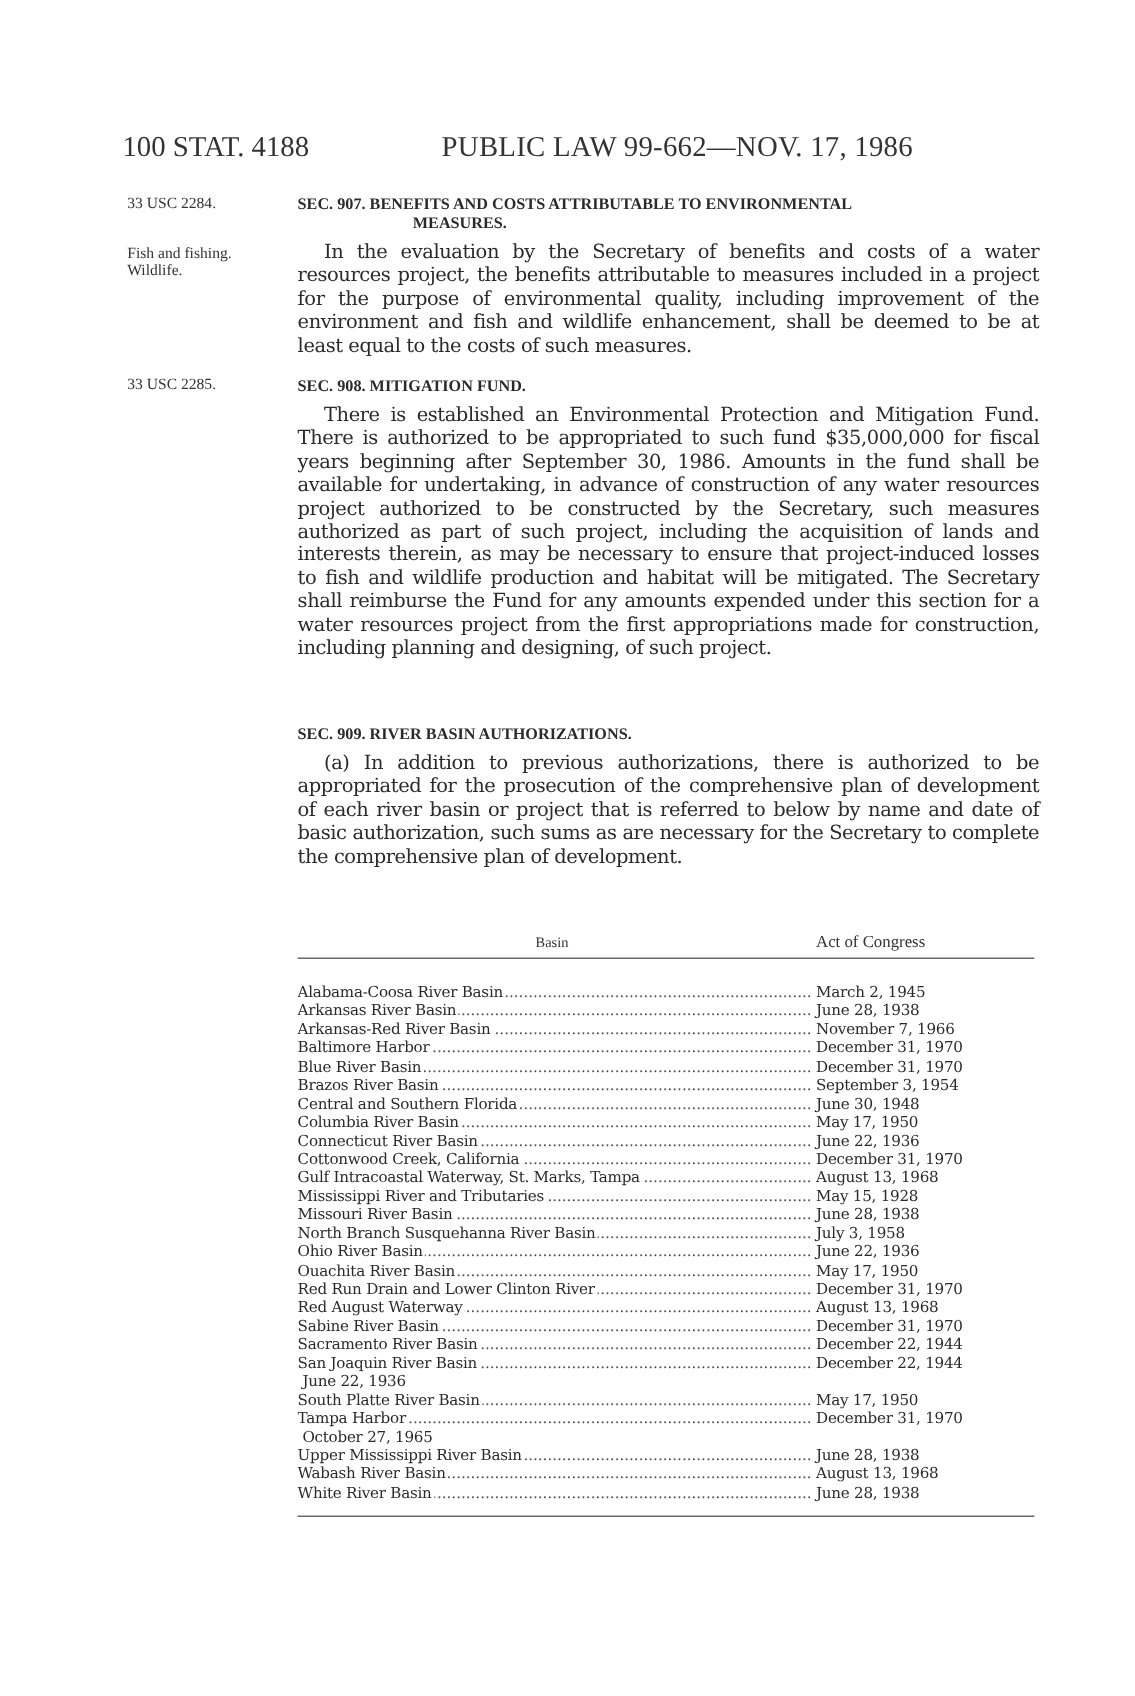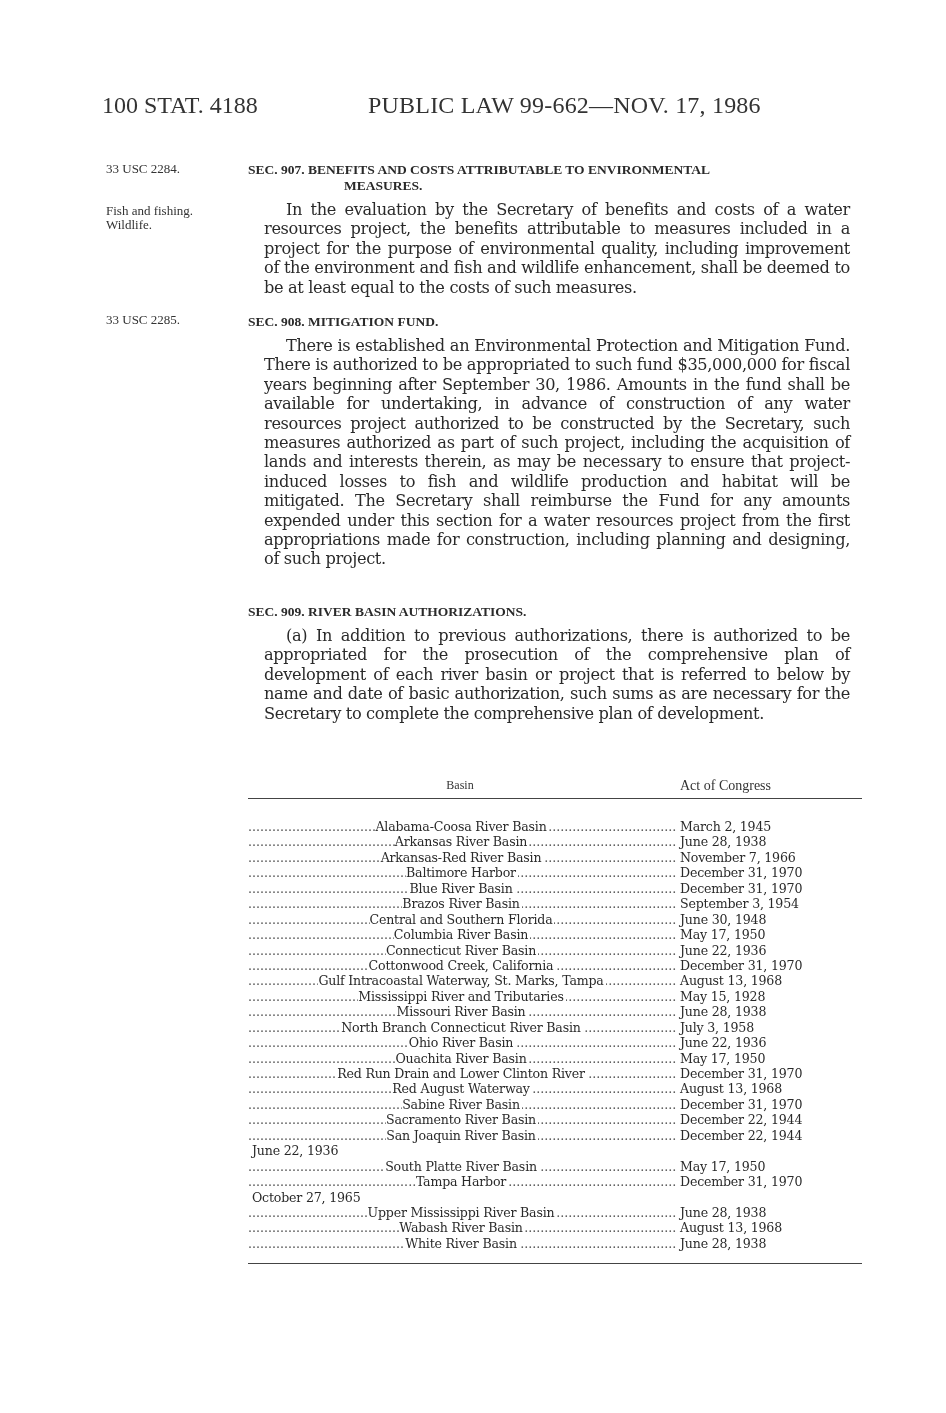--- a/index.html
+++ b/index.html
@@ -3,59 +3,59 @@
 <meta charset="utf-8">
 <style>
   html, body { margin: 0; padding: 0; background: #ffffff; }
   body {
     width: 946px; height: 1413px; position: relative; overflow: hidden;
     font-family: "DejaVu Serif", "Liberation Serif", serif;
     color: #2a2a2a;
   }
   .page { position: absolute; left: 0; top: 0; width: 946px; height: 1413px; }
 
-  .run-head { position: absolute; top: 92px; left: 102px; width: 760px; height: 32px; text-decoration: underline; }
+  .run-head { position: absolute; top: 110px; left: 102px; width: 760px; height: 32px; text-decoration: underline; }
   .stat { position: absolute; left: 0; top: 0; font-family: "Liberation Serif", serif; font-size: 24px; color: #333; }
   .law  { position: absolute; left: 266px; top: 0; font-family: "Liberation Serif", serif; font-size: 24px; color: #333; letter-spacing: 0.2px; }
 
   .margin-note {
     position: absolute; left: 106px; width: 130px;
     font-family: "Liberation Serif", serif; font-size: 13px; line-height: 14px; color: #333;
   }
 
   .body-col { position: absolute; left: 248px; width: 618px; }
 
   .sec-head {
     font-family: "Liberation Serif", serif; font-weight: bold; font-size: 13.5px;
     color: #2a2a2a; line-height: 16px; text-align: justify; text-align-last: left;
   }
   .sec-head .cont { display: block; padding-left: 96px; }
 
   .para {
     font-family: "DejaVu Serif", serif; font-size: 16.2px; line-height: 19.4px;
     color: #2a2a2a; text-align: justify; letter-spacing: -0.35px;
-    text-indent: 22px; margin: 16px;
+    text-indent: 22px; margin: 0;
   }
 
   .table-wrap { position: absolute; left: 248px; top: 776px; width: 614px; }
   .th-row { position: relative; height: 22px; border-bottom: 1.5px solid #444; }
   .th-basin { position: absolute; left: 0; width: 424px; text-align: center; top: 2px;
     font-family: "Liberation Serif", serif; font-size: 12px; color: #333; }
   .th-act { position: absolute; left: 432px; width: 182px; top: 2px;
     font-family: "Liberation Serif", serif; font-size: 14px; color: #333; }
   .rows { margin-top: 20px; }
   .row { display: flex; height: 15.45px; line-height: 15.45px;
     font-family: "DejaVu Serif", serif; font-size: 12.6px; color: #2a2a2a; letter-spacing: -0.2px; }
   .row .basin { width: 428px; overflow: hidden; white-space: nowrap; position: relative; }
   .row .basin span.n { background: #fff; padding-right: 2px; }
   .row .basin::after {
     content: "..............................................................................................................................................................";
     position: absolute; left: 0; top: 0; z-index: -1; letter-spacing: 0px; color: #555;
   }
-  .row .basin { z-index: 0; text-align: center; }
+  .row .basin { z-index: 0; }
   .row .date { padding-left: 4px; white-space: nowrap; }
   .table-foot { margin-top: 12px; border-top: 1.5px solid #444; }
 </style>
 </head>
 <body>
 
 <div class="page">
 
   <div class="run-head">
     <span class="stat">100 STAT. 4188</span>
@@ -136,21 +136,21 @@
         </div>
         <div class="row">
           <div class="basin"><span class="n">Mississippi River and Tributaries</span></div>
           <div class="date">May 15, 1928</div>
         </div>
         <div class="row">
           <div class="basin"><span class="n">Missouri River Basin</span></div>
           <div class="date">June 28, 1938</div>
         </div>
         <div class="row">
-          <div class="basin"><span class="n">North Branch Connecticut River Basin</span></div>
+          <div class="basin"><span class="n">North Branch Susquehanna River Basin</span></div>
           <div class="date">July 3, 1958</div>
         </div>
         <div class="row">
           <div class="basin"><span class="n">Ohio River Basin</span></div>
           <div class="date">June 22, 1936</div>
         </div>
         <div class="row">
           <div class="basin"><span class="n">Ouachita River Basin</span></div>
           <div class="date">May 17, 1950</div>
         </div>

